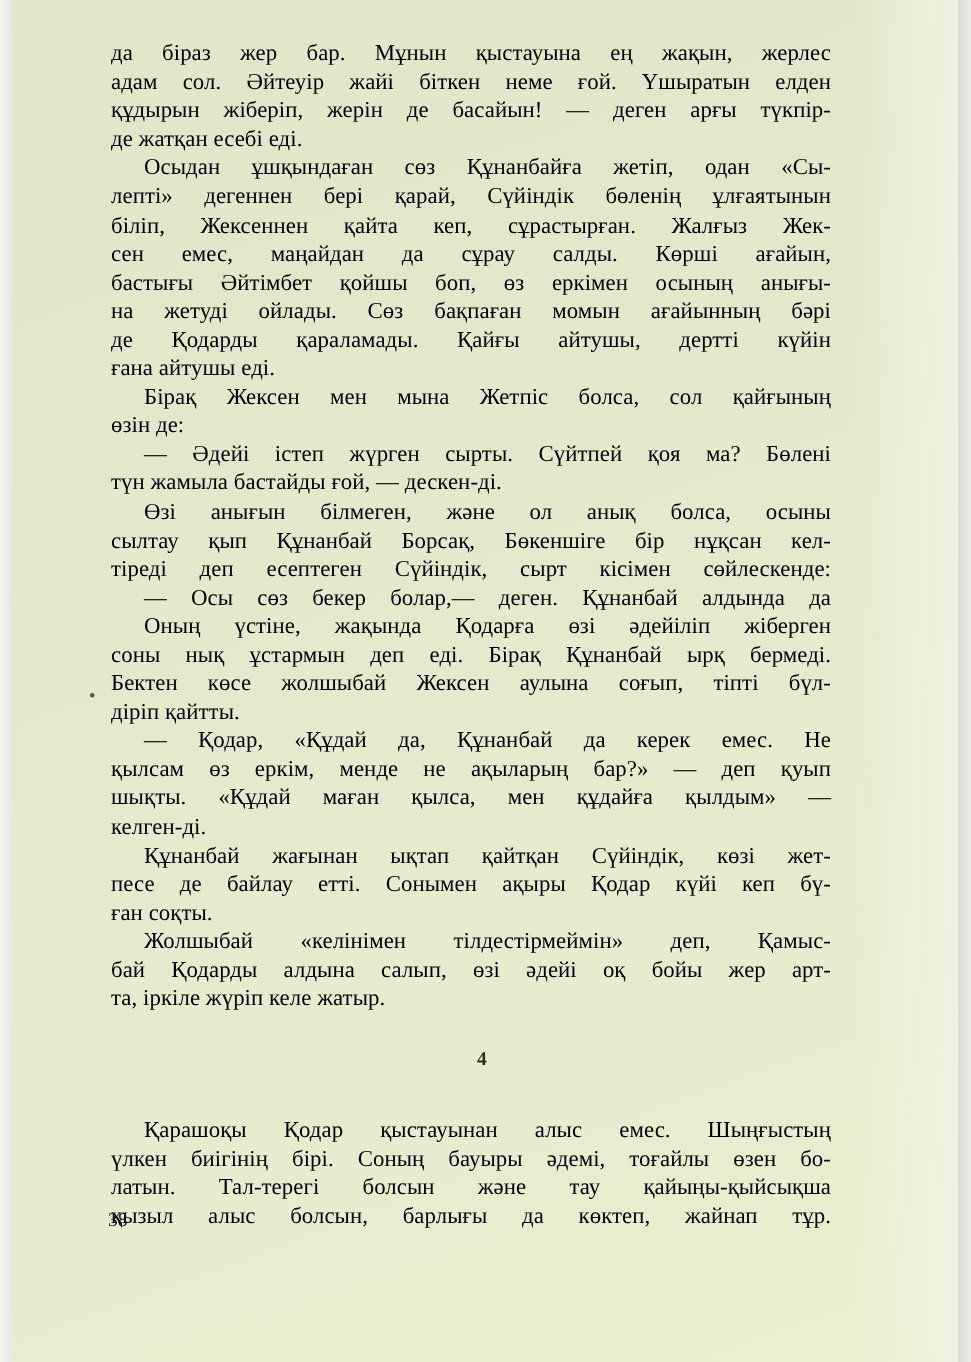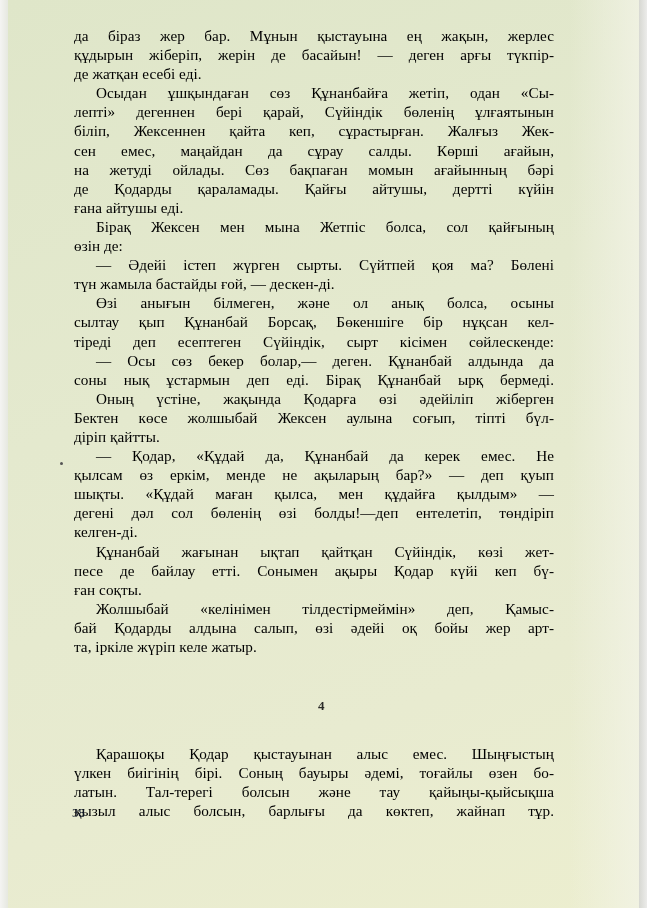--- a/index.html
+++ b/index.html
@@ -82,45 +82,46 @@
   </style>
 </head>
 <body>
 
 <div class="left-edge"></div>
 <div class="page"></div>
 <div class="right-edge"></div>
 
 <div class="text-block">
   <span class="line">да біраз жер бар. Мұнын қыстауына ең жақын, жерлес</span>
+  <span class="line">адам сол. Әйтеуір жайі біткен неме ғой. Үшыратын елден</span>
   <span class="line">құдырын жіберіп, жерін де басайын! — деген арғы түкпір-</span>
   <span class="line last">де жатқан есебі еді.</span>
   <span class="line indent">Осыдан ұшқындаған сөз Құнанбайға жетіп, одан «Сы-</span>
   <span class="line">лепті» дегеннен бері қарай, Сүйіндік бөленің ұлғаятынын</span>
   <span class="line">біліп, Жексеннен қайта кеп, сұрастырған. Жалғыз Жек-</span>
   <span class="line">сен емес, маңайдан да сұрау салды. Көрші ағайын,</span>
+  <span class="line">бастығы Әйтімбет қойшы боп, өз еркімен осының анығы-</span>
   <span class="line">на жетуді ойлады. Сөз бақпаған момын ағайынның бәрі</span>
   <span class="line">де Қодарды қараламады. Қайғы айтушы, дертті күйін</span>
   <span class="line last">ғана айтушы еді.</span>
   <span class="line indent">Бірақ Жексен мен мына Жетпіс болса, сол қайғының</span>
   <span class="line last">өзін де:</span>
   <span class="line indent">— Әдейі істеп жүрген сырты. Сүйтпей қоя ма? Бөлені</span>
   <span class="line last">түн жамыла бастайды ғой, — дескен-ді.</span>
   <span class="line indent">Өзі анығын білмеген, және ол анық болса, осыны</span>
   <span class="line">сылтау қып Құнанбай Борсақ, Бөкеншіге бір нұқсан кел-</span>
   <span class="line">тіреді деп есептеген Сүйіндік, сырт кісімен сөйлескенде:</span>
   <span class="line indent">— Осы сөз бекер болар,— деген. Құнанбай алдында да</span>
+  <span class="line indent">Оның үстіне, жақында Қодарға өзі әдейіліп жіберген</span>
   <span class="line">соны нық ұстармын деп еді. Бірақ Құнанбай ырқ бермеді.</span>
-  <span class="line indent">Оның үстіне, жақында Қодарға өзі әдейіліп жіберген</span>
   <span class="line">Бектен көсе жолшыбай Жексен аулына соғып, тіпті бүл-</span>
   <span class="line last">діріп қайтты.</span>
   <span class="line indent">— Қодар, «Құдай да, Құнанбай да керек емес. Не</span>
   <span class="line">қылсам өз еркім, менде не ақыларың бар?» — деп қуып</span>
   <span class="line">шықты. «Құдай маған қылса, мен құдайға қылдым» —</span>
-  <span class="line">дегені дәл сол бөленің өзі болды!—деп ентелетіп, төндіріп</span>
   <span class="line last">келген-ді.</span>
   <span class="line indent">Құнанбай жағынан ықтап қайтқан Сүйіндік, көзі жет-</span>
   <span class="line">песе де байлау етті. Сонымен ақыры Қодар күйі кеп бү-</span>
   <span class="line last">ған соқты.</span>
   <span class="line indent">Жолшыбай «келінімен тілдестірмеймін» деп, Қамыс-</span>
   <span class="line">бай Қодарды алдына салып, өзі әдейі оқ бойы жер арт-</span>
   <span class="line last">та, іркіле жүріп келе жатыр.</span>
 </div>
 
 <div class="stray-mark"></div>

